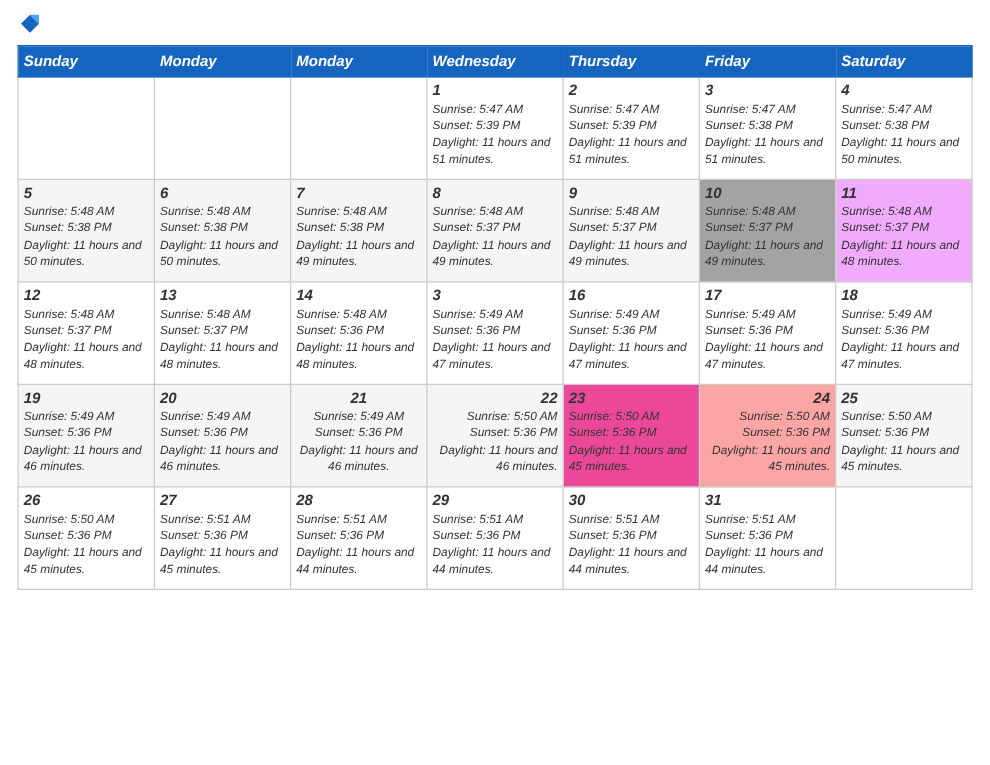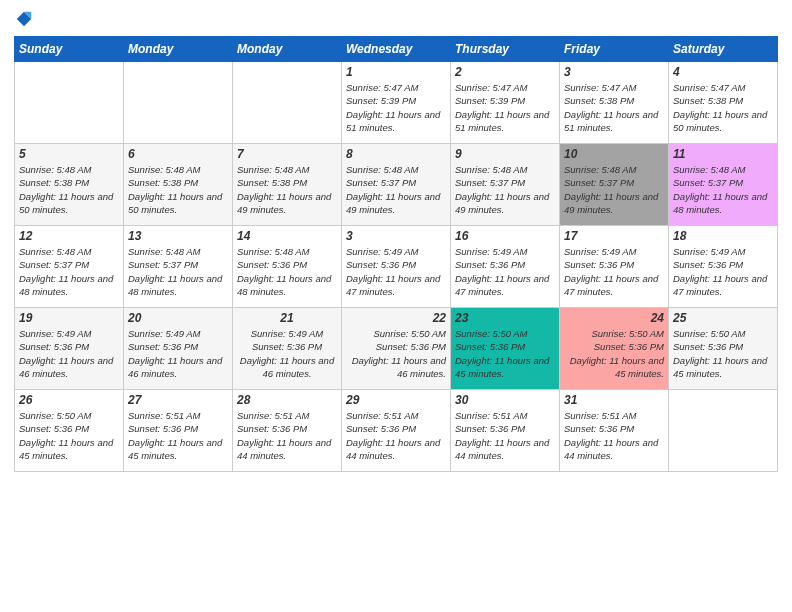--- a/index.html
+++ b/index.html
@@ -155,21 +155,21 @@
           <td><span class="day-number">3</span><span class="day-info">Sunrise: 5:49 AM<br>Sunset: 5:36 PM<br>Daylight: 11 hours and 47 minutes.</span></td>
           <td><span class="day-number">16</span><span class="day-info">Sunrise: 5:49 AM<br>Sunset: 5:36 PM<br>Daylight: 11 hours and 47 minutes.</span></td>
           <td><span class="day-number">17</span><span class="day-info">Sunrise: 5:49 AM<br>Sunset: 5:36 PM<br>Daylight: 11 hours and 47 minutes.</span></td>
           <td><span class="day-number">18</span><span class="day-info">Sunrise: 5:49 AM<br>Sunset: 5:36 PM<br>Daylight: 11 hours and 47 minutes.</span></td>
         </tr>
         <tr>
           <td style="background-color: rgb(245, 245, 245);"><span class="day-number">19</span><span class="day-info">Sunrise: 5:49 AM<br>Sunset: 5:36 PM<br>Daylight: 11 hours and 46 minutes.</span></td>
           <td style="background-color: rgb(245, 245, 245);"><span class="day-number">20</span><span class="day-info">Sunrise: 5:49 AM<br>Sunset: 5:36 PM<br>Daylight: 11 hours and 46 minutes.</span></td>
           <td style="background-color: rgb(245, 245, 245); text-align: center;"><span class="day-number">21</span><span class="day-info">Sunrise: 5:49 AM<br>Sunset: 5:36 PM<br>Daylight: 11 hours and 46 minutes.</span></td>
           <td style="background-color: rgb(245, 245, 245); text-align: right;"><span class="day-number">22</span><span class="day-info">Sunrise: 5:50 AM<br>Sunset: 5:36 PM<br>Daylight: 11 hours and 46 minutes.</span></td>
-          <td style="background-color: #14b8a6;"><span class="day-number">23</span><span class="day-info">Sunrise: 5:50 AM<br>Sunset: 5:36 PM<br>Daylight: 11 hours and 45 minutes.</span></td>
+          <td style="background-color: #ec4899;"><span class="day-number">23</span><span class="day-info">Sunrise: 5:50 AM<br>Sunset: 5:36 PM<br>Daylight: 11 hours and 45 minutes.</span></td>
           <td style="background-color: #fca5a5; text-align: right;"><span class="day-number">24</span><span class="day-info">Sunrise: 5:50 AM<br>Sunset: 5:36 PM<br>Daylight: 11 hours and 45 minutes.</span></td>
           <td style="background-color: rgb(245, 245, 245);"><span class="day-number">25</span><span class="day-info">Sunrise: 5:50 AM<br>Sunset: 5:36 PM<br>Daylight: 11 hours and 45 minutes.</span></td>
         </tr>
         <tr>
           <td><span class="day-number">26</span><span class="day-info">Sunrise: 5:50 AM<br>Sunset: 5:36 PM<br>Daylight: 11 hours and 45 minutes.</span></td>
           <td><span class="day-number">27</span><span class="day-info">Sunrise: 5:51 AM<br>Sunset: 5:36 PM<br>Daylight: 11 hours and 45 minutes.</span></td>
           <td><span class="day-number">28</span><span class="day-info">Sunrise: 5:51 AM<br>Sunset: 5:36 PM<br>Daylight: 11 hours and 44 minutes.</span></td>
           <td><span class="day-number">29</span><span class="day-info">Sunrise: 5:51 AM<br>Sunset: 5:36 PM<br>Daylight: 11 hours and 44 minutes.</span></td>
           <td><span class="day-number">30</span><span class="day-info">Sunrise: 5:51 AM<br>Sunset: 5:36 PM<br>Daylight: 11 hours and 44 minutes.</span></td>
           <td><span class="day-number">31</span><span class="day-info">Sunrise: 5:51 AM<br>Sunset: 5:36 PM<br>Daylight: 11 hours and 44 minutes.</span></td>

